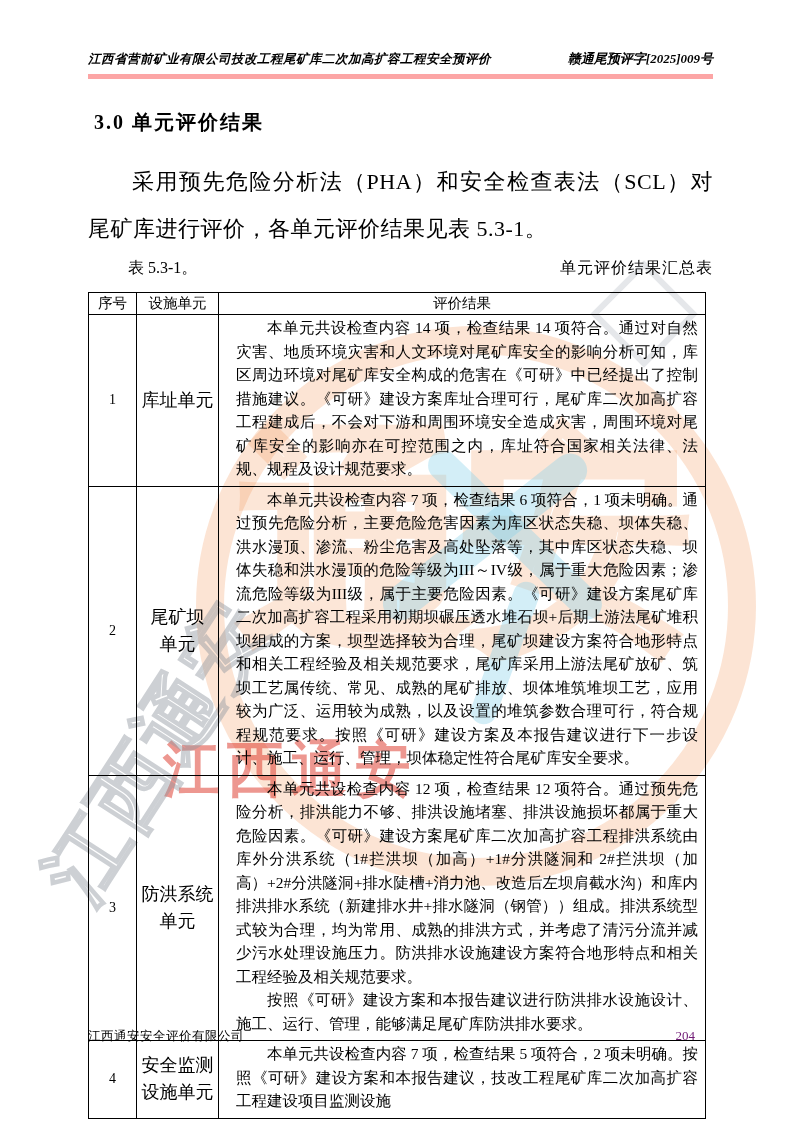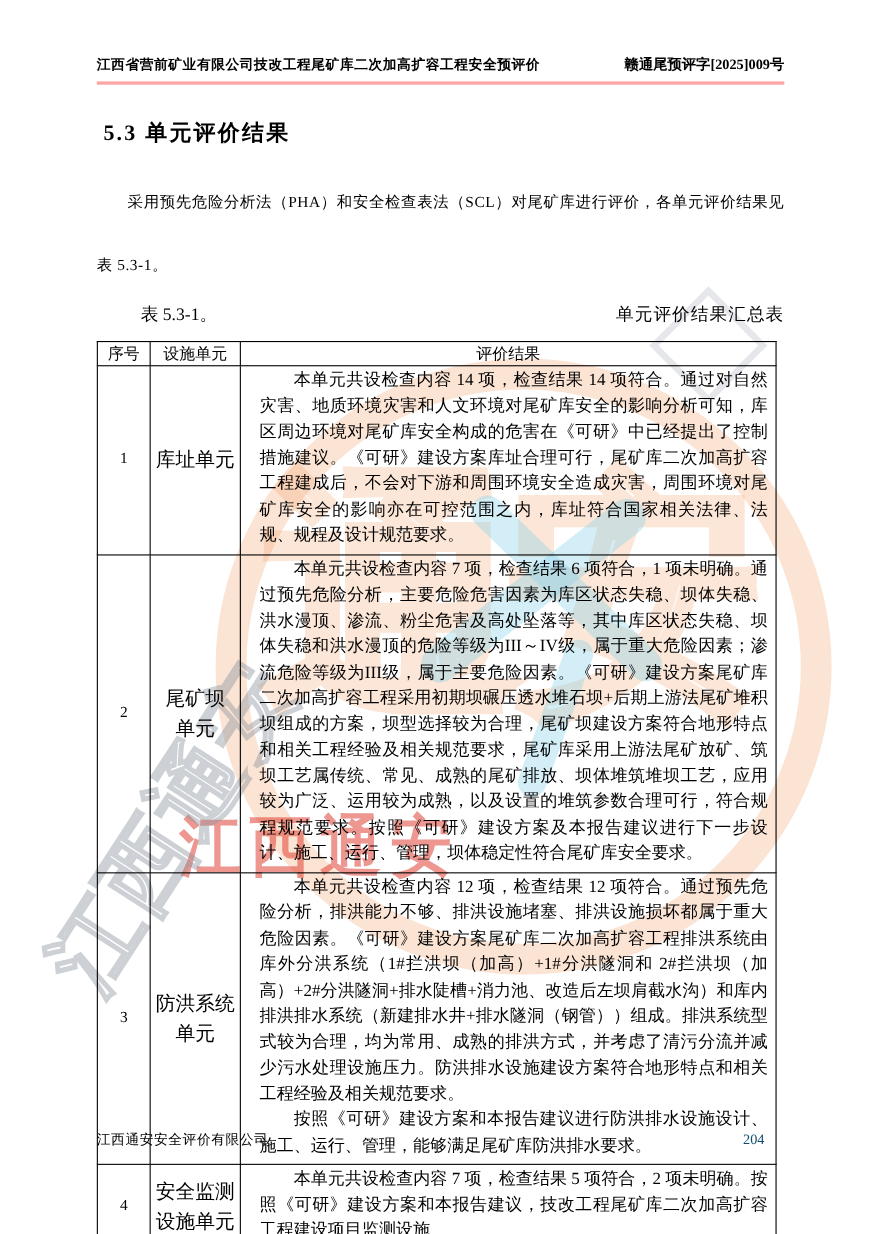--- a/index.html
+++ b/index.html
@@ -37,27 +37,27 @@
     white-space:nowrap;
   }
   .wm-diamond {
     position:absolute; left:606px; top:276px; width:64px; height:64px;
     border:6px solid rgba(170,176,186,0.30); transform:rotate(45deg);
   }
   
   .content { position:absolute; left:88px; top:50px; width:625px; z-index:1; }
   .doc-header {
     display:flex; justify-content:space-between; align-items:center;
-    border-bottom:3px solid #fca5a5; padding-bottom:6px;
+    border-bottom:5px solid #fca5a5; padding-bottom:6px;font-style:italic;
   }
   .doc-header .hl { font-size:12.5px; font-weight:bold; letter-spacing:0.5px; }
   .doc-header .hr { font-size:13px; font-weight:bold; white-space:nowrap; }
   .sec-title { margin:30px 0 0 6px; font-size:20px; font-weight:bold; letter-spacing:2px; }
   .intro {
-    margin:22px 0 0 0; font-size:14px; line-height:57px;
+    margin:22px 0 0 0; font-size:22px; line-height:47px;
     text-indent:2em; text-align:justify; letter-spacing:0.5px;
   }
   .caption { position:relative; margin-top:6px; height:26px; font-size:16px; }
   .caption .cap-label { position:absolute; left:40px; top:0; }
   .caption .cap-title { position:absolute; left:10px; right:0; top:0; text-align:right; letter-spacing:1px; }
   table.eval {
     margin-top:8px; width:618px; border-collapse:collapse; table-layout:fixed;
     background:transparent;
   }
   table.eval col.c1 { width:48px; }
@@ -92,21 +92,21 @@
     <div class="wm-diamond"></div>
   </div>
 
   <div class="content">
 
     <div class="doc-header">
       <span class="hl">江西省营前矿业有限公司技改工程尾矿库二次加高扩容工程安全预评价</span>
       <span class="hr">赣通尾预评字[2025]009号</span>
     </div>
 
-    <h1 class="sec-title">5.3 单元评价结果</h1>
+    <h1 class="sec-title">3.0 单元评价结果</h1>
 
     <p class="intro">采用预先危险分析法（PHA）和安全检查表法（SCL）对尾矿库进行评价，各单元评价结果见表 5.3-1。</p>
 
     <div class="caption">
       <span class="cap-label">表 5.3-1。</span>
       <span class="cap-title">单元评价结果汇总表</span>
     </div>
 
     <table class="eval">
       <colgroup>
@@ -157,16 +157,16 @@
               <p class="cell-para">本单元共设检查内容 7 项，检查结果 5 项符合，2 项未明确。按照《可研》建设方案和本报告建议，技改工程尾矿库二次加高扩容工程建设项目监测设施</p>
             </td>
   </tr>
 </tbody>
     </table>
 
   </div>
 
   <div class="doc-footer">
     <span class="company">江西通安安全评价有限公司</span>
-    <span class="pageno" style="color: #0c4a6e;">204</span>
+    <span class="pageno" style="color: #701a75;">204</span>
   </div>
 
 </div>
 
 </body></html>

